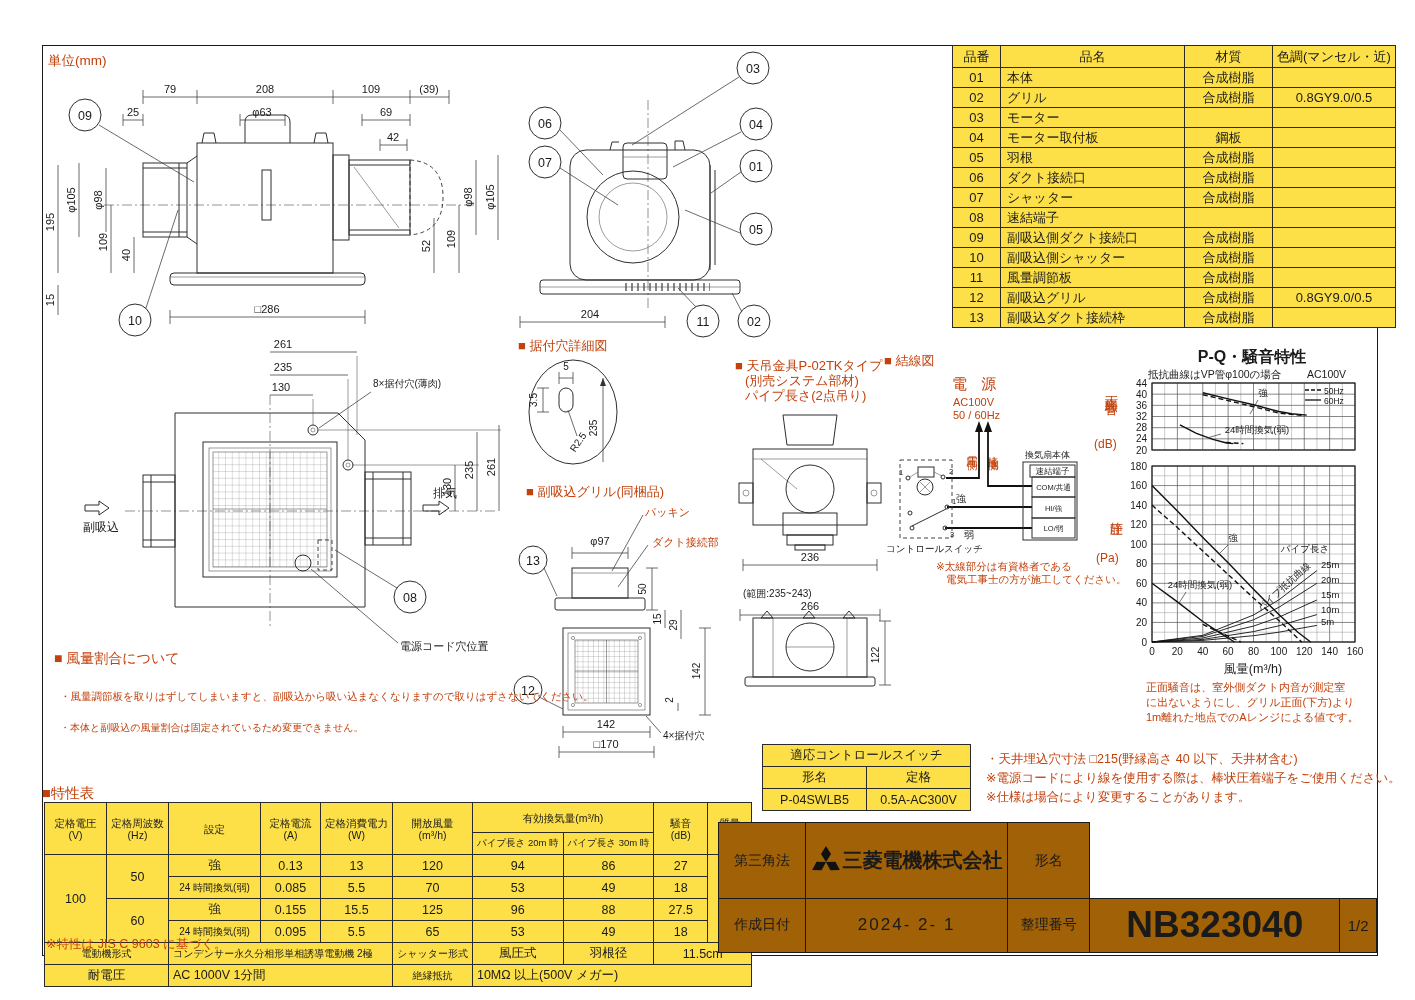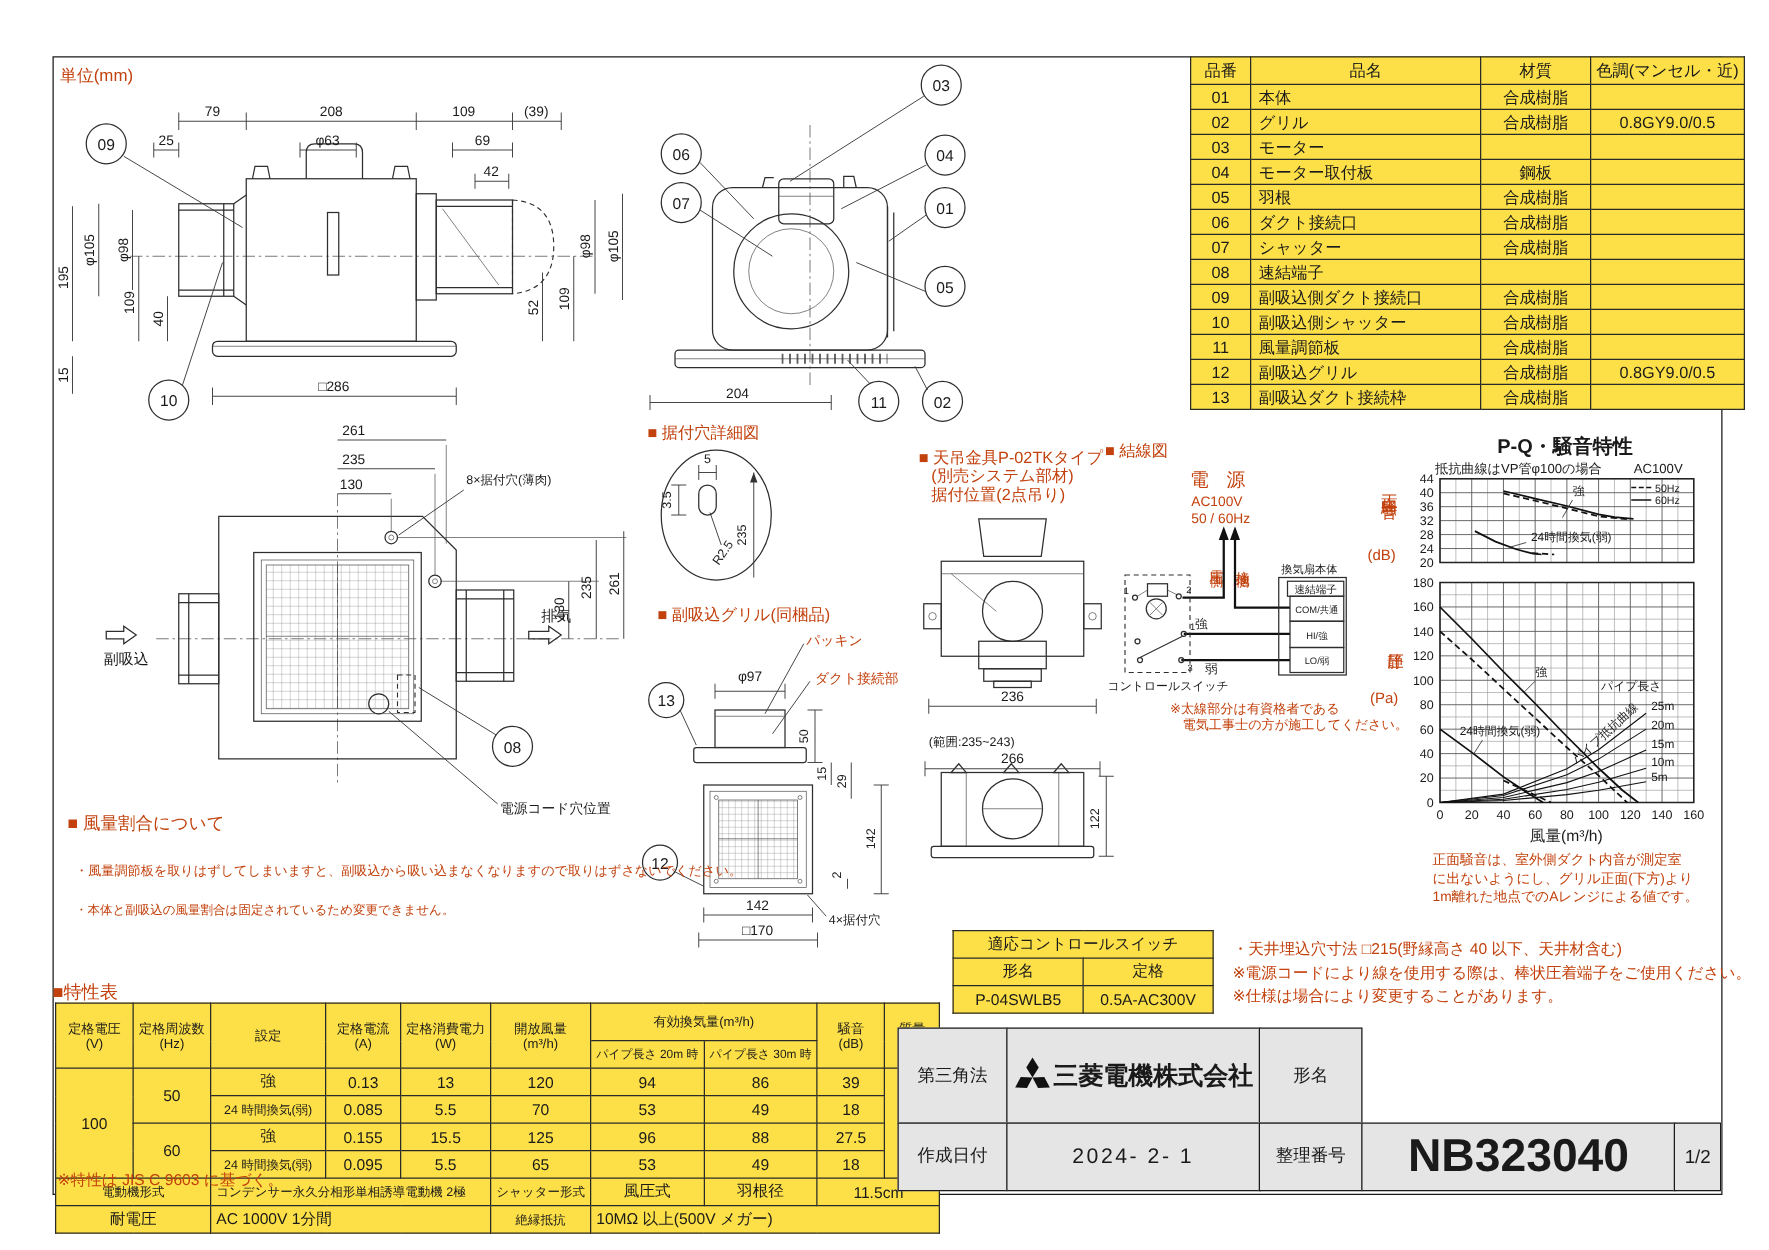--- a/index.html
+++ b/index.html
@@ -30,21 +30,21 @@
   #spec-table .hd{font-size:10.5px;line-height:12px;height:30px;}
   #spec-table .hd2{font-size:9.5px;height:16px;}
   #spec-table td{height:21px;}
   .smallset{font-size:10px;}
   #ratio-table{font-size:12px;}
   #ratio-table td{height:19px;}
   #cs-table{font-size:12.5px;}
   #cs-table td{height:21px;}
   .tb{position:absolute;left:718px;top:822px;width:659px;height:131px;}
   .tb .cell{position:absolute;border:1.4px solid #1a1a1a;box-sizing:border-box;
-            display:flex;align-items:center;justify-content:center;background:#e5e5e5;}
+            display:flex;align-items:center;justify-content:center;background:#a16207;}
   .note-line{font-size:12.5px;}
 </style>
 </head>
 <body>
 
 <div class="sheet">
   <div class="frame"></div>
 
   <span class="lbl" style="left:48px;top:52px;font-size:13.5px;">単位(mm)</span>
 
@@ -363,21 +363,21 @@
       <text class="co" x="18" y="70">13</text>
       <path class="dim" d="M29,73 L42,101"></path>
       <circle class="ln" cx="13" cy="195" r="14"></circle>
       <text class="co" x="13" y="200">12</text>
       <path class="dim" d="M24,202 L48,214"></path>
     </g>
   </svg>
 
   <span class="lbl" style="left:735px;top:357px;font-size:13px;">■ 天吊金具P-02TKタイプ</span>
   <span class="lbl" style="left:745px;top:372px;font-size:13px;">(別売システム部材)</span>
-  <span class="lbl" style="left:745px;top:387px;font-size:13px;">据付位置(2点吊り)</span>
+  <span class="lbl" style="left:745px;top:387px;font-size:13px;">パイプ長さ(2点吊り)</span>
   <svg style="left:725px;top:405px;" width="175" height="290" viewBox="0 0 175 290">
     <g>
       <polygon class="ln" points="58,10 112,10 108,40 62,40"></polygon>
       <rect class="ln" x="28" y="44" width="114" height="76"></rect>
       <path class="thin" d="M28,54 H142 M36,54 L72,84"></path>
       <circle class="ln" cx="85" cy="84" r="24"></circle>
       <rect class="ln" x="14" y="78" width="14" height="20"></rect>
         <circle class="thin" cx="21" cy="88" r="3"></circle>
       <rect class="ln" x="142" y="78" width="14" height="20"></rect>
         <circle class="thin" cx="149" cy="88" r="3"></circle>
@@ -643,21 +643,21 @@
     </tr>
     <tr>
       <td rowspan="4">100</td>
       <td rowspan="2">50</td>
       <td>強</td>
       <td>0.13</td>
       <td>13</td>
       <td>120</td>
       <td>94</td>
       <td>86</td>
-      <td>39</td>
+      <td>27</td>
       <td rowspan="4">2</td>
     </tr>
     <tr>
       <td class="smallset">24 時間換気(弱)</td>
       <td>0.085</td>
       <td>5.5</td>
       <td>70</td>
       <td>53</td>
       <td>49</td>
       <td>18</td>

